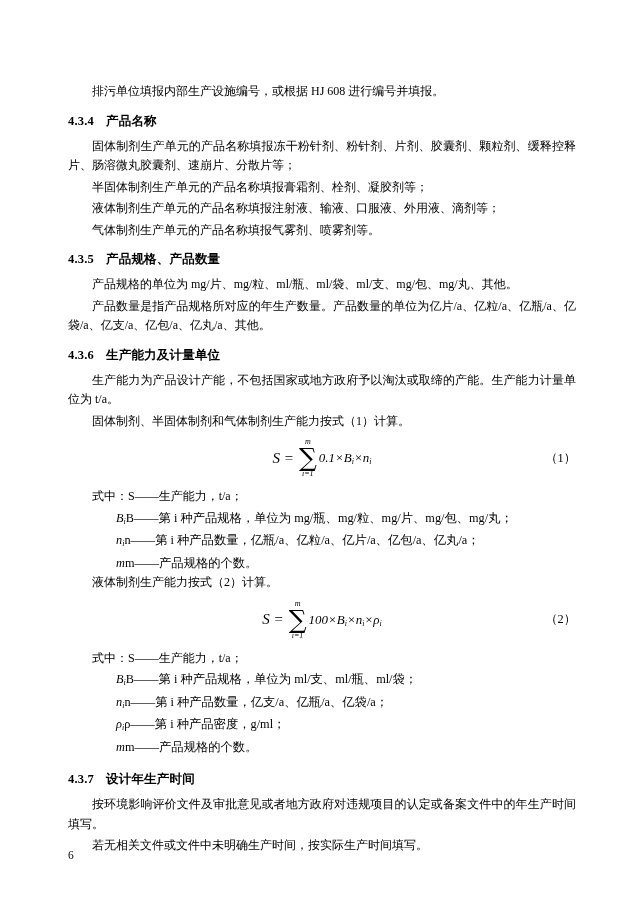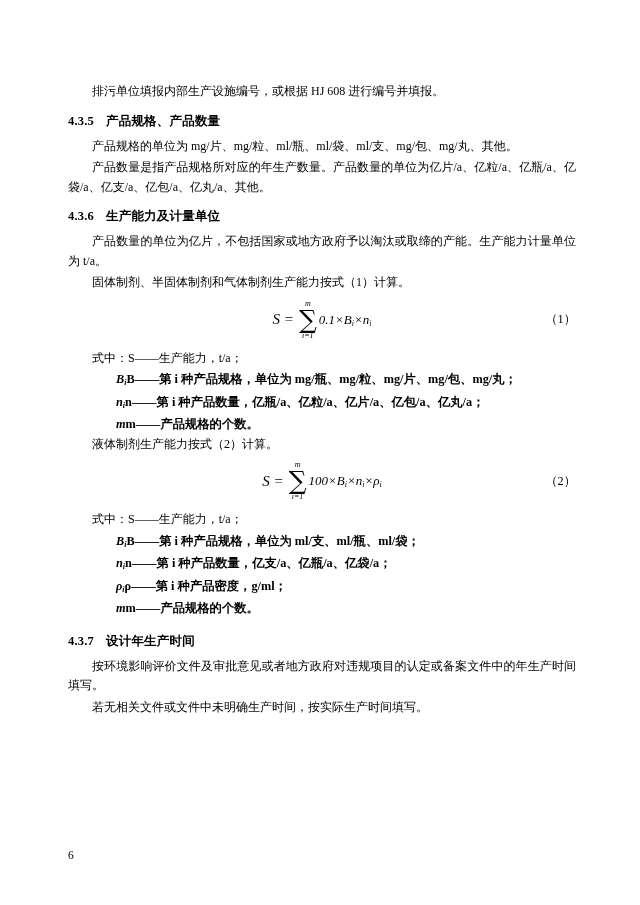--- a/index.html
+++ b/index.html
@@ -111,54 +111,62 @@
     font-size: 12.3px;
     line-height: 19.5px;
     margin: 0;
   }
   .def-line {
     padding-left: 24px;
     white-space: nowrap;
   }
   .def-line.indent2 {
     padding-left: 48px;
-    font-weight: bold;
   }
   .pagenum {
     position: absolute;
     left: 68px;
     top: 849px;
     font-size: 11.5px;
     color: #000;
   }
 </style>
 </head>
 <body>
 
 <div class="page">
   <div class="content">
 
     <div class="block">
       <p class="para">排污单位填报内部生产设施编号，或根据 HJ 608 进行编号并填报。</p>
     </div>
 
+    <div class="block">
+      <div class="h3">
+        <span class="num">4.3.4</span><span>产品名称</span>
+      </div>
+      <p class="para">固体制剂生产单元的产品名称填报冻干粉针剂、粉针剂、片剂、胶囊剂、颗粒剂、缓释控释片、肠溶微丸胶囊剂、速崩片、分散片等；</p>
+      <p class="para">半固体制剂生产单元的产品名称填报膏霜剂、栓剂、凝胶剂等；</p>
+      <p class="para">液体制剂生产单元的产品名称填报注射液、输液、口服液、外用液、滴剂等；</p>
+      <p class="para">气体制剂生产单元的产品名称填报气雾剂、喷雾剂等。</p>
+    </div>
 
     <div class="block">
       <div class="h3">
         <span class="num">4.3.5</span><span>产品规格、产品数量</span>
       </div>
       <p class="para">产品规格的单位为 mg/片、mg/粒、ml/瓶、ml/袋、ml/支、mg/包、mg/丸、其他。</p>
       <p class="para">产品数量是指产品规格所对应的年生产数量。产品数量的单位为亿片/a、亿粒/a、亿瓶/a、亿袋/a、亿支/a、亿包/a、亿丸/a、其他。</p>
     </div>
 
     <div class="block-tight">
       <div class="h3">
         <span class="num">4.3.6</span><span>生产能力及计量单位</span>
       </div>
-      <p class="para">产品数量的单位为亿片，不包括国家或地方政府予以淘汰或取缔的产能。生产能力计量单位为 t/a。</p>
+      <p class="para">生产能力为产品设计产能，不包括国家或地方政府予以淘汰或取缔的产能。生产能力计量单位为 t/a。</p>
       <p class="para">固体制剂、半固体制剂和气体制剂生产能力按式（1）计算。</p>
 
       <div class="formula-row">
         <div class="formula">
           <span class="eq"><span class="var">S</span> =</span>
           <span class="sum">
             <span class="top">m</span>
             <span class="sig">∑</span>
             <span class="bot">i=1</span>
           </span>

